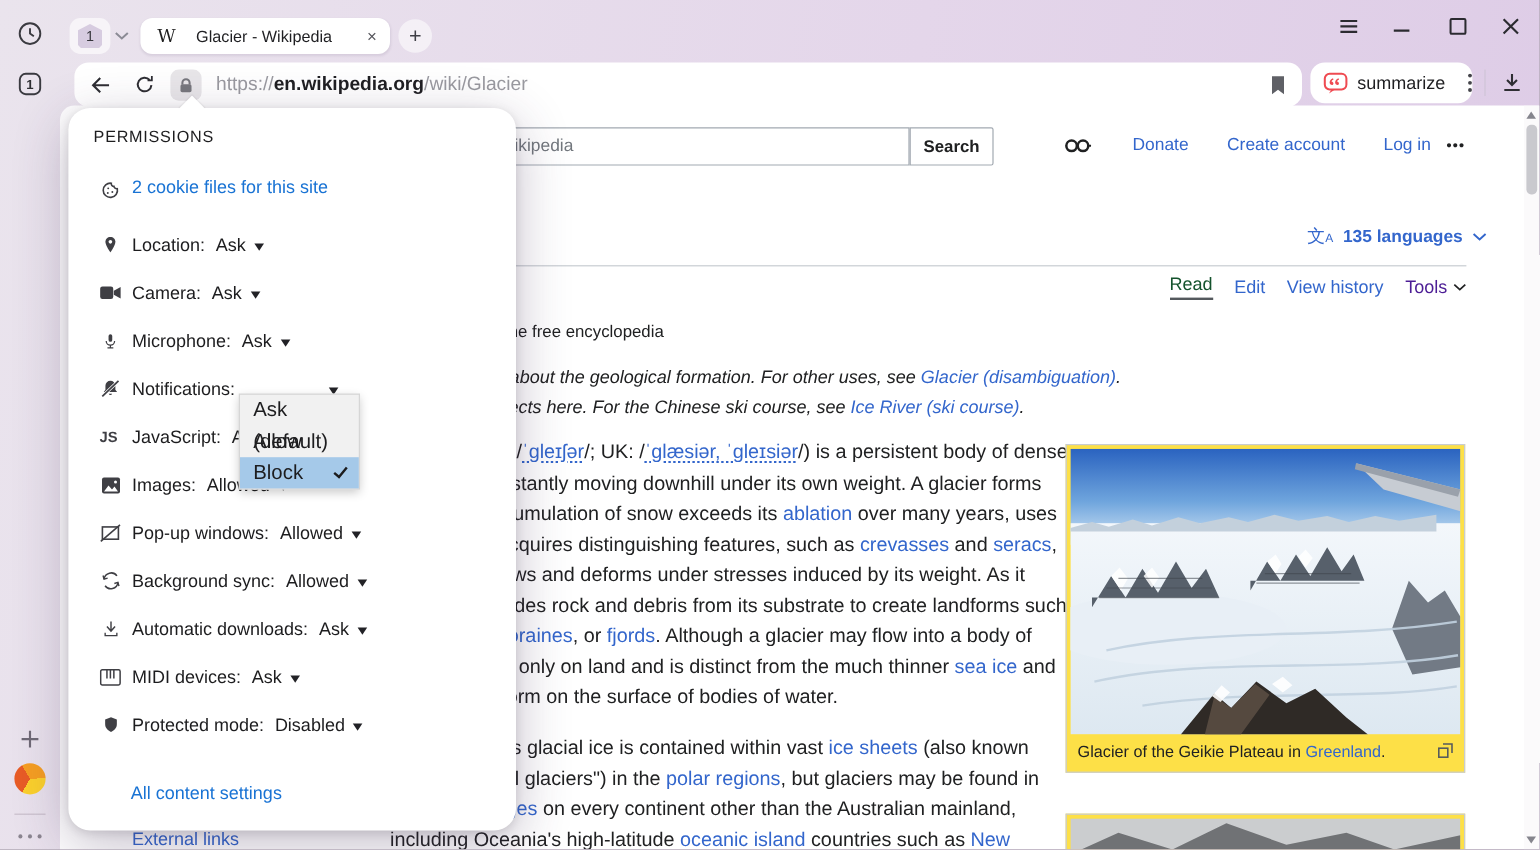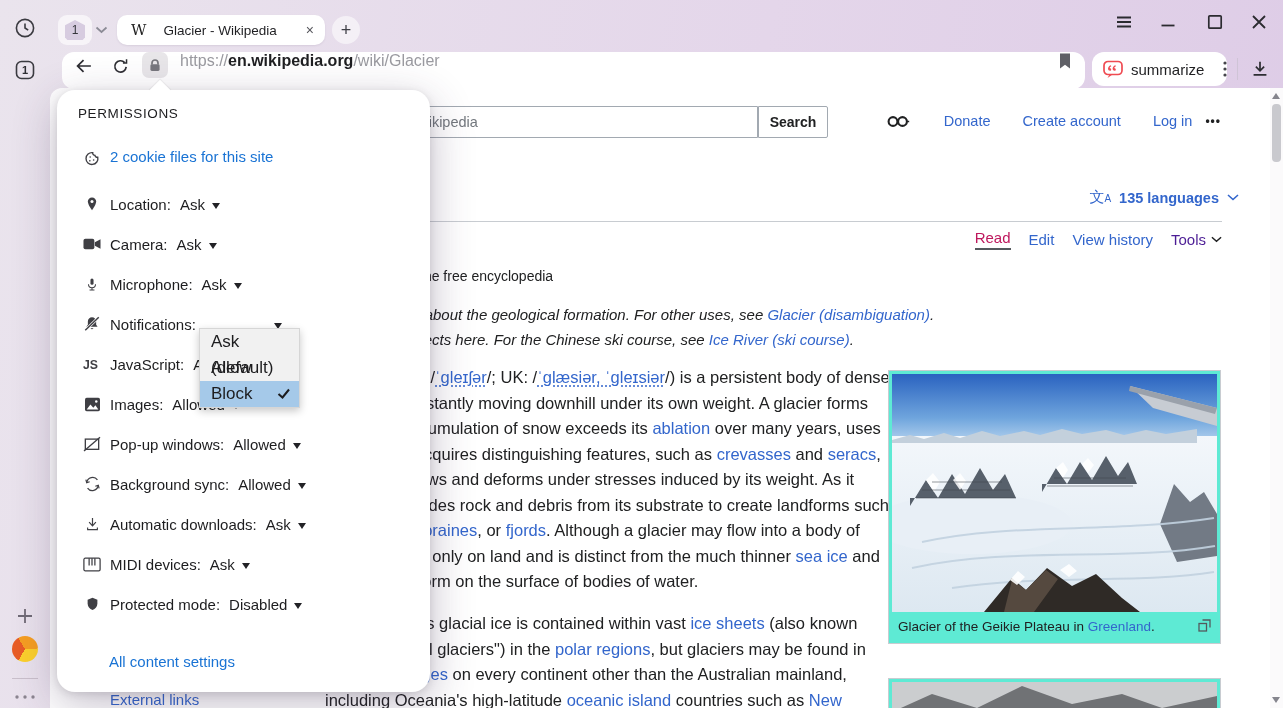--- a/index.html
+++ b/index.html
@@ -26,21 +26,21 @@
     display:flex;align-items:center;box-shadow:0 1px 2px rgba(70,50,90,.10);cursor:pointer;}
   .tab-fav{margin-left:14px;font-family:"DejaVu Serif",serif;font-size:15px;color:#1f1f1f;}
   .tab-title{margin-left:17px;font-size:13.5px;color:#1f1f22;white-space:nowrap;}
   .tab-close{margin-left:auto;margin-right:11px;font-size:14px;color:#56565c;cursor:pointer;}
   .newtab{position:absolute;left:332px;top:16px;width:28px;height:28px;border-radius:50%;background:rgba(255,255,255,.55);
     display:flex;align-items:center;justify-content:center;font-size:18px;color:#3f3f46;cursor:pointer;}
   .winctl{position:absolute;top:10px;width:24px;height:24px;display:flex;align-items:center;justify-content:center;cursor:pointer;}
 
   
   .omnibox{position:absolute;left:62px;top:52px;width:1023px;height:37px;border-radius:12px;background:#fff;
-    display:flex;}
+    display:flex;align-items:center;}
   .tool-ic{width:28px;height:28px;display:flex;align-items:center;justify-content:center;cursor:pointer;}
   .lock-chip{width:26px;height:26px;border-radius:7px;background:#e8e6e9;display:flex;align-items:center;justify-content:center;margin-left:8px;cursor:pointer;}
   .url{margin-left:12px;font-size:16px;color:#9a9aa0;white-space:nowrap;}
   .url .host{color:#1f1f22;font-weight:600;}
   .bookmark{margin-left:auto;margin-right:12px;cursor:pointer;}
   .sum-pill{position:absolute;left:1092px;top:52px;width:135px;height:34px;border-radius:12px;background:#fff;
     display:flex;align-items:center;cursor:pointer;}
   .sum-label{margin-left:7px;font-size:15px;color:#1f1f22;}
   .sum-div{width:1px;height:18px;background:#e3e3e6;margin-left:10px;}
   .kebab{margin-left:9px;cursor:pointer;}
@@ -56,30 +56,30 @@
   .wp-search-btn{position:absolute;left:708px;top:18px;width:70px;height:32px;border:1px solid #a2a9b1;border-radius:0 2px 2px 0;
     background:#fff;font-weight:700;font-size:14px;color:#202122;font-family:"Liberation Sans",sans-serif;cursor:pointer;}
   .wp-top{position:absolute;top:25px;right:62px;display:flex;gap:13px;align-items:center;font-size:14.5px;}
   .hlink{color:#3366cc;cursor:pointer;padding-left:20px;}
   .wp-ellipsis{color:#202122;font-weight:700;letter-spacing:1px;font-size:12px;cursor:pointer;}
   .wp-lang{position:absolute;top:100px;right:44px;display:flex;gap:8px;align-items:center;color:#3366cc;font-weight:600;font-size:14.5px;cursor:pointer;}
   .zh{font-size:15px;font-weight:400;} .zh .la{font-size:10px;}
   .wp-hr{position:absolute;top:133px;left:230px;right:61px;height:1px;background:#c8ccd1;}
   .wp-views{position:absolute;top:141px;right:61px;display:flex;gap:18px;font-size:15px;align-items:center;}
   .wp-view{color:#3366cc;cursor:pointer;}
-  .wp-view.active{color:#be185d;padding-bottom:2px;border-bottom:2px solid #54595d;}
+  .wp-view.active{color:#14532d;padding-bottom:2px;border-bottom:2px solid #54595d;}
   .wp-view.tools{color:#4c1d95;display:flex;gap:5px;align-items:center;}
   .wp-tagline{position:absolute;top:180px;left:265px;font-size:14px;color:#202122;white-space:nowrap;}
   .hatnote{position:absolute;left:283px;font-style:italic;font-size:15px;color:#202122;white-space:nowrap;}
   .para{position:absolute;left:275px;font-size:16.5px;line-height:25.5px;color:#202122;}
   .pline{white-space:nowrap;}
   .wlink{color:#3366cc;text-decoration:none;cursor:pointer;}
   .pron{color:#3366cc;text-decoration:underline dotted;text-underline-offset:3px;cursor:pointer;}
   .toc-item{position:absolute;left:60px;top:603px;font-size:15px;color:#3366cc;cursor:pointer;}
-  .thumb{position:absolute;left:838px;width:333px;border:1px solid #c8ccd1;background:#5eead4;padding:3px;}
+  .thumb{position:absolute;left:838px;width:333px;border:1px solid #c8ccd1;background:#fde047;padding:3px;}
   .thumb-cap{position:relative;padding:6px 24px 5px 6px;font-size:13.5px;color:#202122;line-height:17px;}
   .expand-ic{position:absolute;right:6px;top:7px;cursor:pointer;}
   .sb{position:absolute;right:0;top:0;width:13px;height:100%;background:#fbfafb;}
   .sb-thumb{position:absolute;right:2px;top:16px;width:9px;height:58px;border-radius:4px;background:#c9c9ce;cursor:pointer;}
   .sb-up{position:absolute;right:3px;top:5px;width:0;height:0;border-left:4px solid transparent;border-right:4px solid transparent;border-bottom:6px solid #85858d;cursor:pointer;}
   .sb-down{position:absolute;right:3px;bottom:5px;width:0;height:0;border-left:4px solid transparent;border-right:4px solid transparent;border-top:6px solid #85858d;cursor:pointer;}
 
   
   .panel{position:absolute;left:57px;top:90px;width:373px;height:602px;background:#fff;border-radius:18px;
     box-shadow:0 12px 44px rgba(60,40,80,.30),0 2px 8px rgba(0,0,0,.12);z-index:10;}

